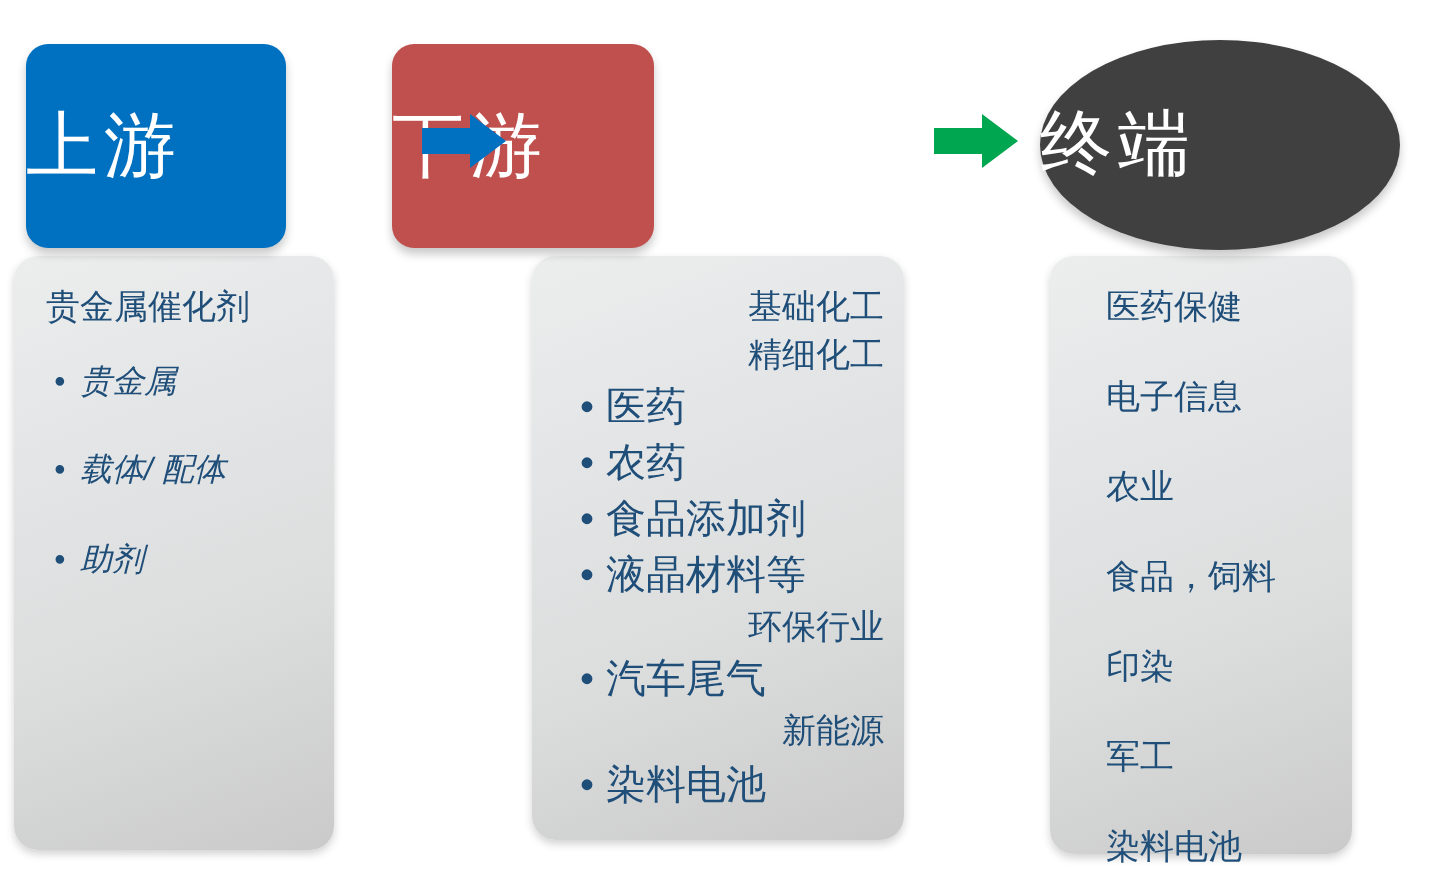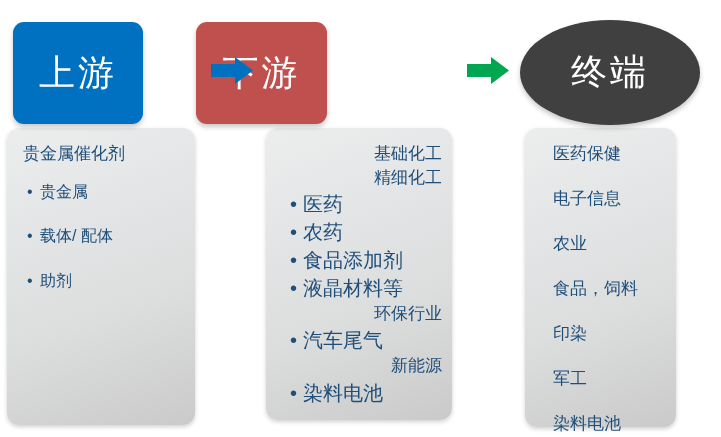--- a/index.html
+++ b/index.html
@@ -12,35 +12,35 @@
   }
   #stage{position:absolute;left:0;top:0;width:721px;height:437px;}
 
   
   .panel{
     position:absolute;
     border-radius:12px;
     background:linear-gradient(160deg,#eceded 0%,#e4e5e6 30%,#dcdddd 62%,#c9cac9 100%);
     box-shadow:0 2px 4px rgba(0,0,0,.18);
   }
-  .panel.p1{left:7px;  top:128px; width:188px; height:297px;}
+  .panel.p1{left:7px;  top:128px; width:160px; height:297px;}
   .panel.p2{left:266px;top:128px; width:186px; height:292px;}
   .panel.p3{left:525px;top:128px; width:151px; height:299px;}
 
   .panel-inner{
     position:absolute;left:0;top:0;right:0;bottom:0;
     padding:14px 10px 8px 14px;
     box-sizing:border-box;
     color:#1f4e79;
   }
 
   
   .hdr{
     position:absolute;
-    display:flex;align-items:center;justify-content:center;
+    display:flex;align-items:center;
     color:#ffffff;
     font-size:36px;
     letter-spacing:3px;
     box-shadow:0 3px 5px rgba(0,0,0,.22);
   }
   .hdr.h1{left:13px; top:22px; width:130px;height:102px;border-radius:11px;background:#0070c0;}
   .hdr.h2{left:196px;top:22px; width:131px;height:102px;border-radius:11px;background:#c0504d;}
   .hdr.h3{left:520px;top:20px; width:180px;height:105px;border-radius:50%;background:#00a650;}
 
   
@@ -57,21 +57,21 @@
   .bul{
     font-size:20px;
     line-height:1.40;
     white-space:nowrap;
     padding-left:4px;
   }
   .bul .dot{display:inline-block;width:13px;}
 
   
   .p1 .head{font-size:17px;margin:0 0 16px 2px;white-space:nowrap;}
-  .p1 .bul{margin:0 0 22px 2px;font-size:16px;}
+  .p1 .bul{margin:0 0 22px 2px;font-size:16px;font-style:italic;}
 
   
   .p2 .grp{margin:0 0 0 4px;text-align:right;}
   .p2 .bul{margin:0 0 0 6px;}
 
   
   .p3 .line{font-size:17px;margin:0 0 22px 14px;white-space:nowrap;}
 </style>
 </head>
 <body>

